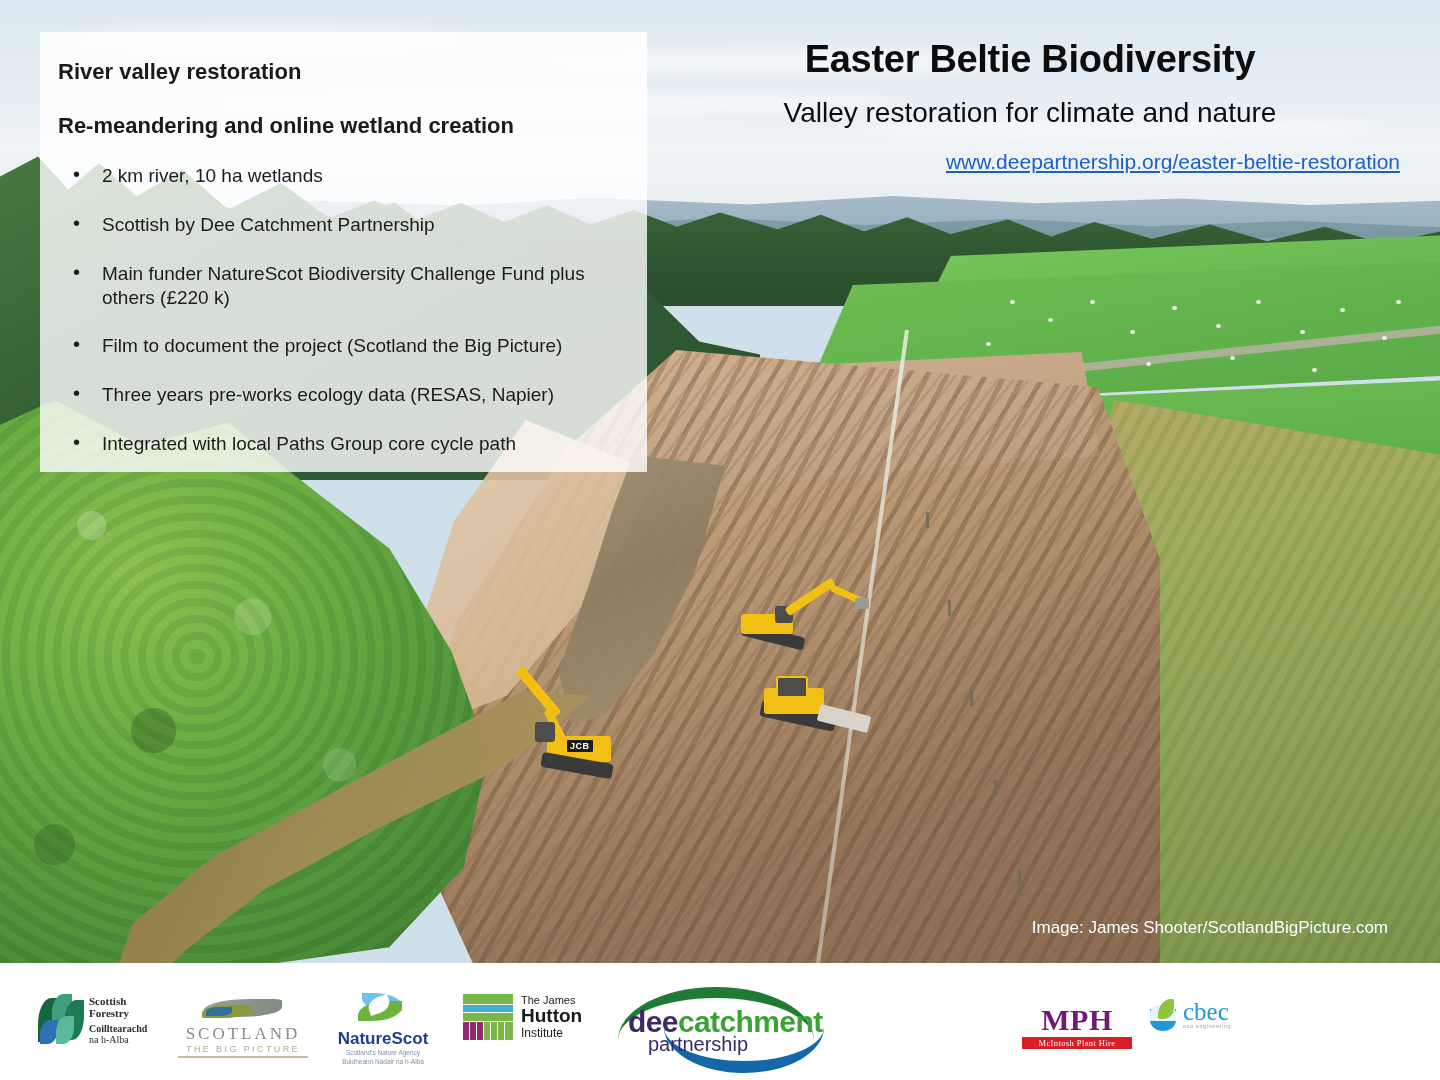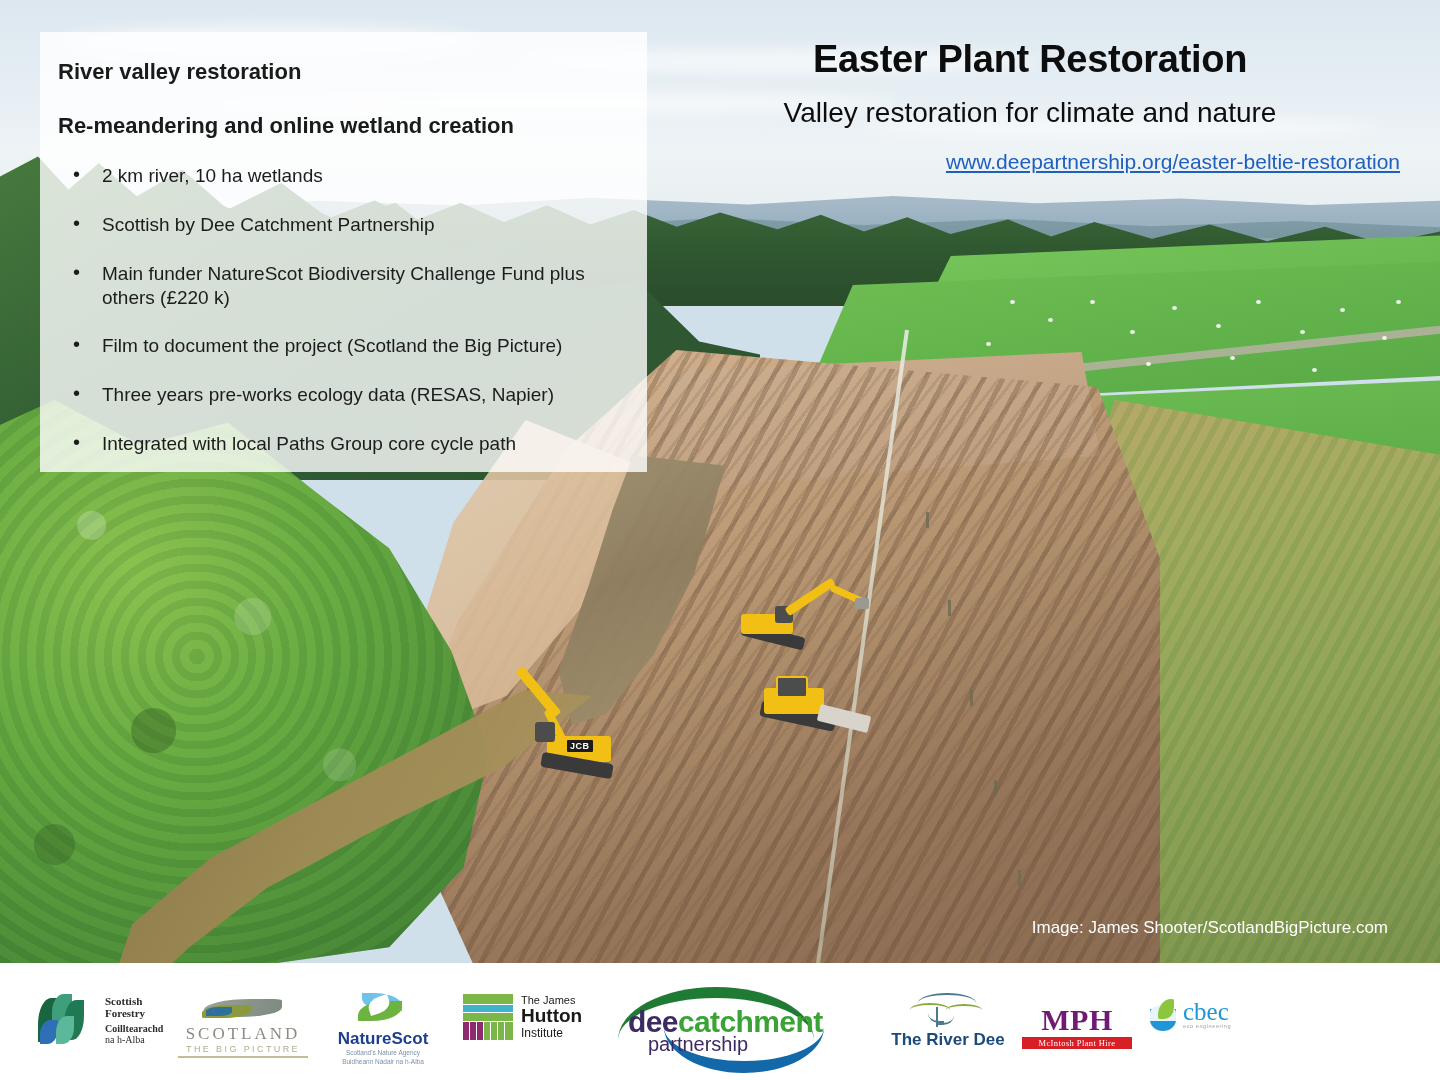--- a/index.html
+++ b/index.html
@@ -129,21 +129,21 @@
   .credit{position:absolute;right:52px;top:918px;font-size:17px;color:#fff;}
 
   
   .logobar{position:absolute;left:0;top:963px;width:1440px;height:117px;background:#fff;
     display:flex;align-items:center;}
   .logo{position:absolute;display:flex;align-items:center;}
 
   
   .sf-mark{width:52px;height:52px;position:relative;}
   .sf-leaf{position:absolute;border-radius:60% 0 60% 0;}
-  .sf-txt{margin-left:17px;line-height:1.12;}
+  .sf-txt{margin-left:1px;line-height:1.12;}
   .sf-t1{font-size:11px;font-weight:bold;color:#2b2b2b;font-family:"Liberation Serif",serif;}
   .sf-t2{font-size:10px;color:#2b2b2b;font-family:"Liberation Serif",serif;}
 
   
   .sbp{text-align:center;}
   .sbp-feather{width:86px;height:26px;position:relative;margin:0 auto 3px;}
   .sbp-t1{font-size:17px;color:#8b8b84;letter-spacing:3px;font-family:"Liberation Serif",serif;}
   .sbp-t2{font-size:9px;color:#b3ab8e;letter-spacing:2.4px;}
   .sbp-rule{height:2px;background:#c6bb96;margin-top:2px;}
 
@@ -296,21 +296,21 @@
         <li>2 km river, 10 ha wetlands</li>
         <li>Scottish by Dee Catchment Partnership</li>
         <li>Main funder NatureScot Biodiversity Challenge Fund plus others (£220 k)</li>
         <li>Film to document the project (Scotland the Big Picture)</li>
         <li>Three years pre-works ecology data (RESAS, Napier)</li>
         <li>Integrated with local Paths Group core cycle path</li>
       </ul>
     </div>
   </div>
 
-  <div class="title">Easter Plant Restoration</div>
+  <div class="title">Easter Beltie Biodiversity</div>
   <div class="subtitle">Valley restoration for climate and nature</div>
   <a class="url" href="#">www.deepartnership.org/easter-beltie-restoration</a>
 
   <div class="logobar">
 
     <div class="logo" style="left:36px;top:31px;">
       <div class="sf-mark">
         <div class="sf-leaf" style="left:2px;top:4px;width:22px;height:44px;background:#17663f;"></div>
         <div class="sf-leaf" style="left:16px;top:0px;width:20px;height:30px;background:#3f9e7c;"></div>
         <div class="sf-leaf" style="left:28px;top:6px;width:20px;height:40px;background:#1f7a53;"></div>
@@ -373,33 +373,20 @@
 
     <div class="logo" style="left:612px;top:20px;">
       <div class="dcp">
         <div class="dcp-arc"></div>
         <div class="dcp-sw"></div>
         <div class="dcp-main"><span class="dee">dee</span><span class="catch">catchment</span></div>
         <div class="dcp-sub">partnership</div>
       </div>
     </div>
 
-    <div class="logo" style="left:878px;top:28px;width:140px;display:block;">
-      <div class="rd">
-        <div class="rd-mark">
-          <div style="position:absolute;left:12px;top:2px;width:58px;height:18px;border-top:2px solid #4a7a8c;border-radius:50% 50% 0 0;"></div>
-          <div style="position:absolute;left:4px;top:12px;width:40px;height:12px;border-top:2px solid #8aa83c;border-radius:50% 50% 0 0;"></div>
-          <div style="position:absolute;left:40px;top:13px;width:36px;height:10px;border-top:2px solid #8aa83c;border-radius:50% 50% 0 0;"></div>
-          <div style="position:absolute;left:30px;top:16px;width:2px;height:20px;background:#4a7a8c;"></div>
-          <div style="position:absolute;left:22px;top:18px;width:16px;height:12px;border-bottom:2px solid #4a7a8c;border-radius:0 0 0 70%;"></div>
-          <div style="position:absolute;left:32px;top:20px;width:16px;height:12px;border-bottom:2px solid #4a7a8c;border-radius:0 0 70% 0;"></div>
-        </div>
-        <div class="rd-t">The River Dee</div>
-      </div>
-    </div>
 
     <div class="logo" style="left:1022px;top:40px;width:110px;display:block;">
       <div class="mph">
         <div class="mph-t1">MPH</div>
         <div class="mph-bar">McIntosh Plant Hire</div>
       </div>
     </div>
 
     <div class="logo cbec" style="left:1148px;top:36px;">
       <div class="cbec-drop">

